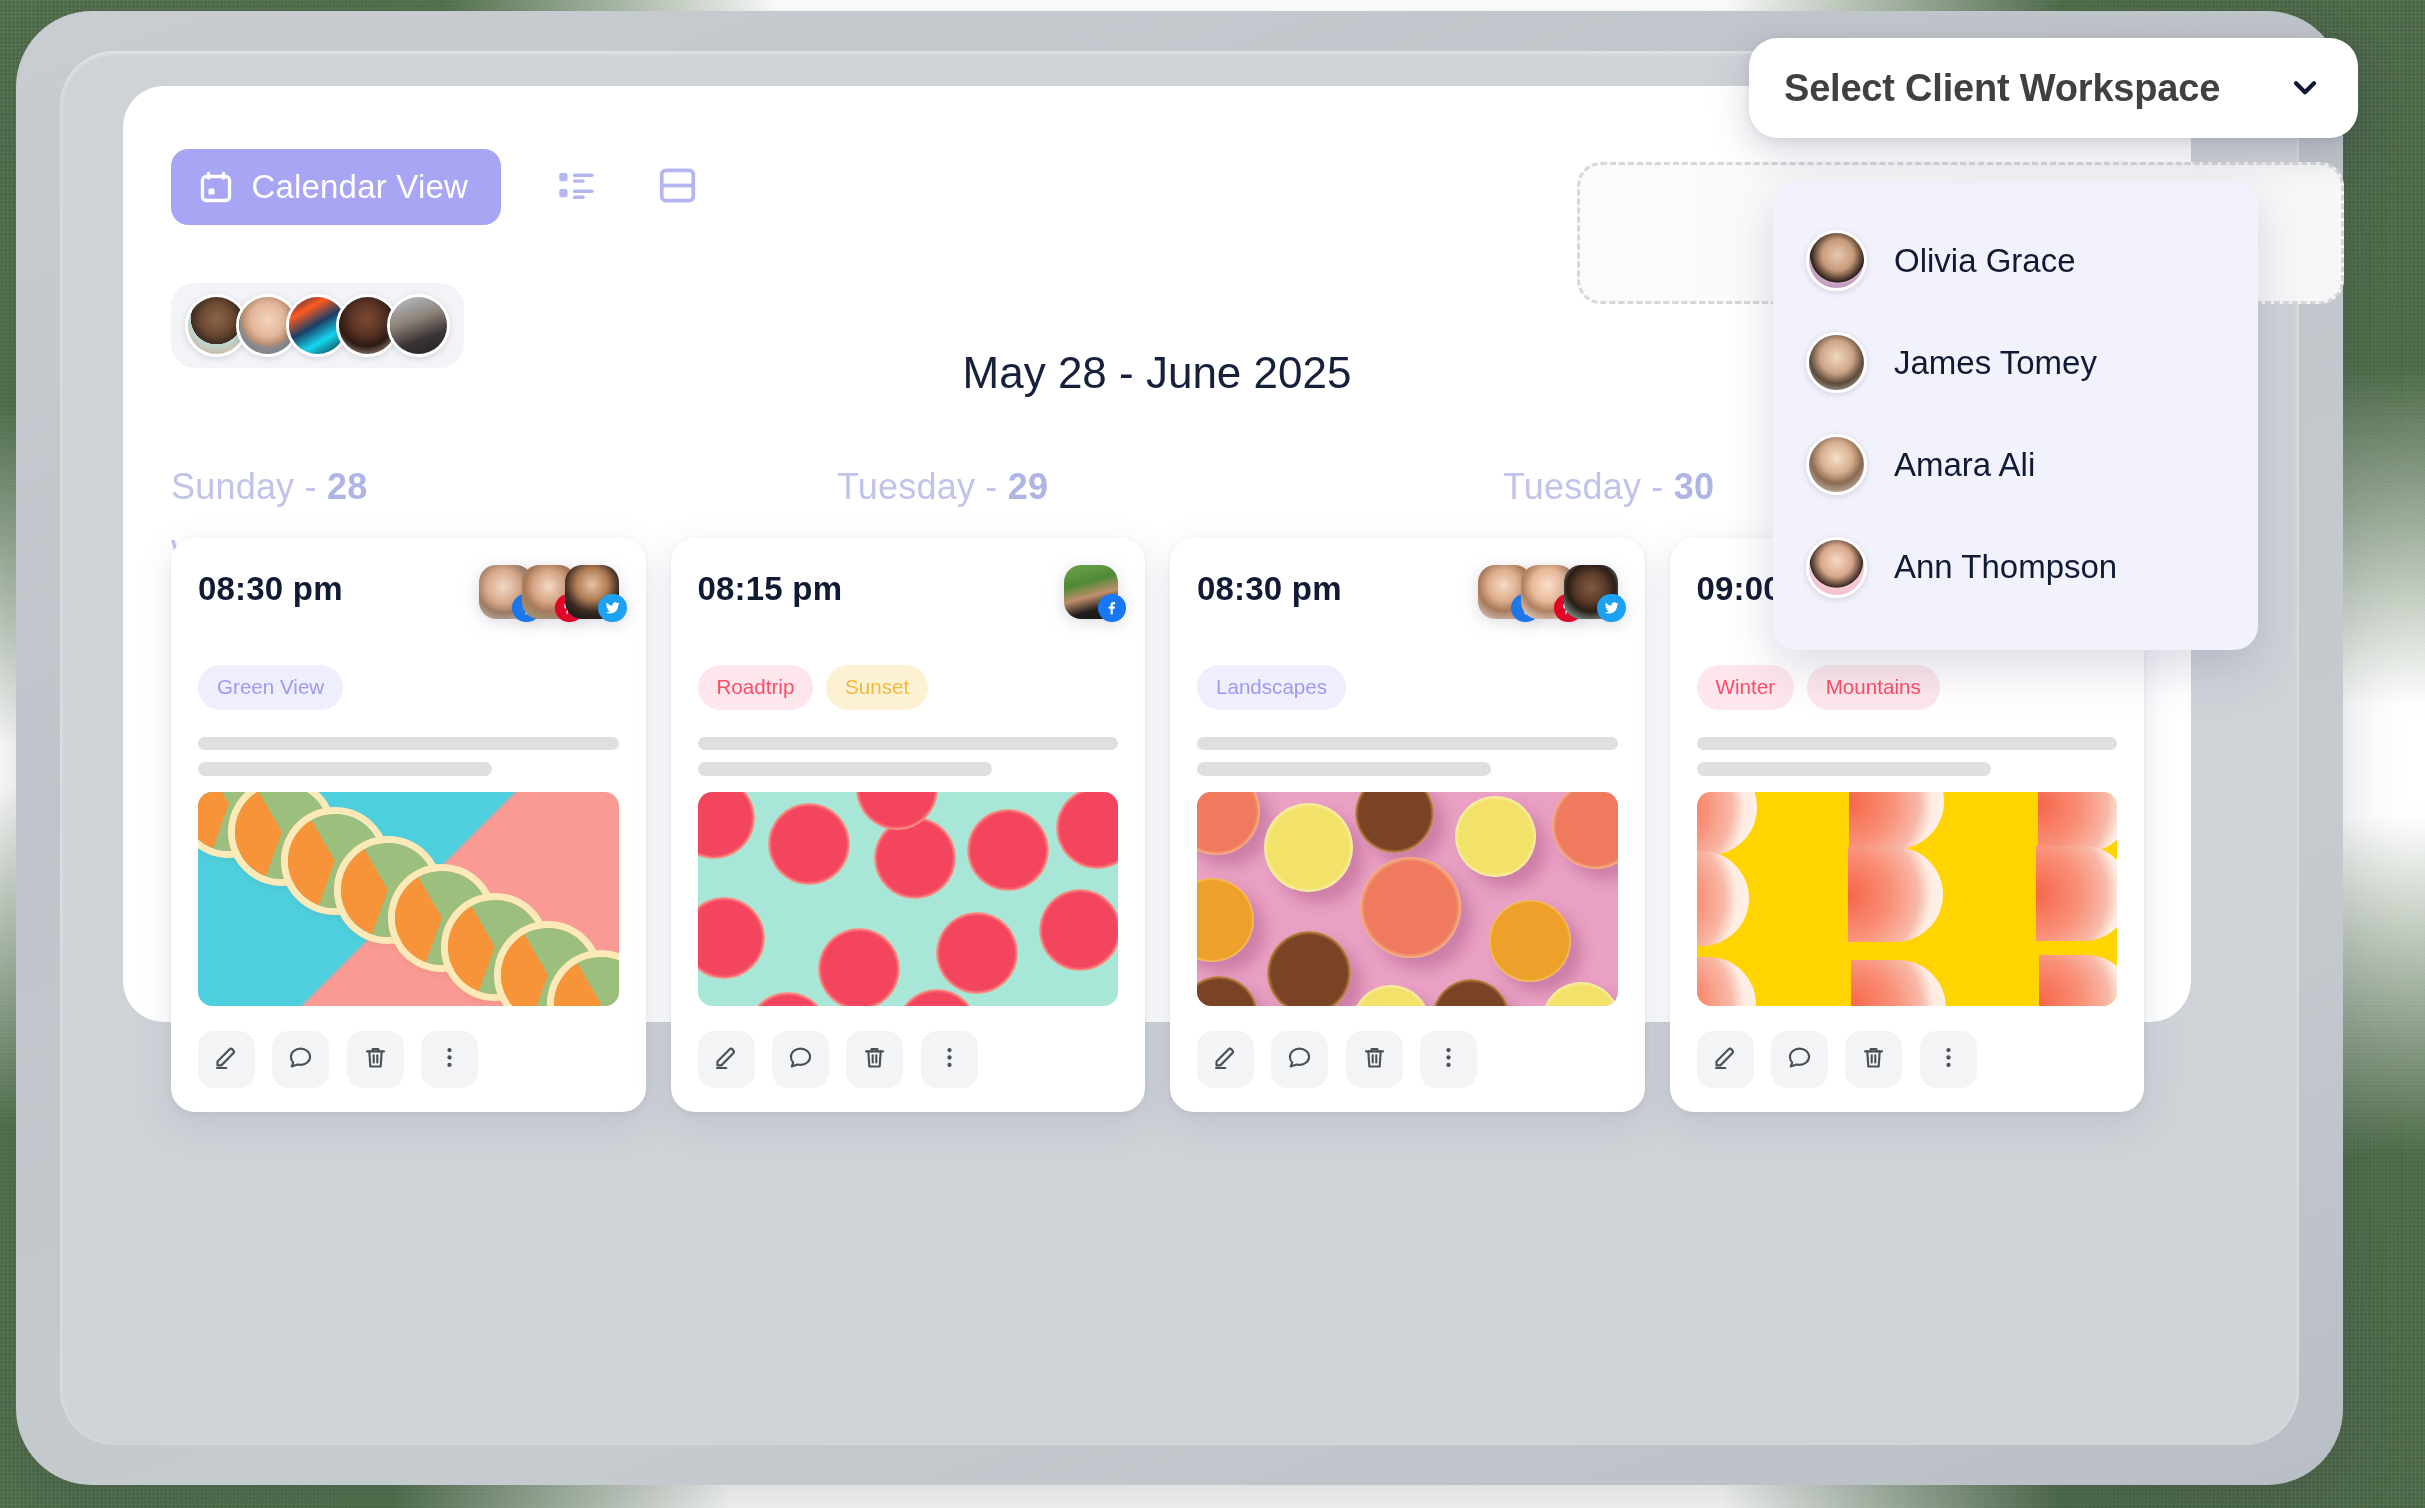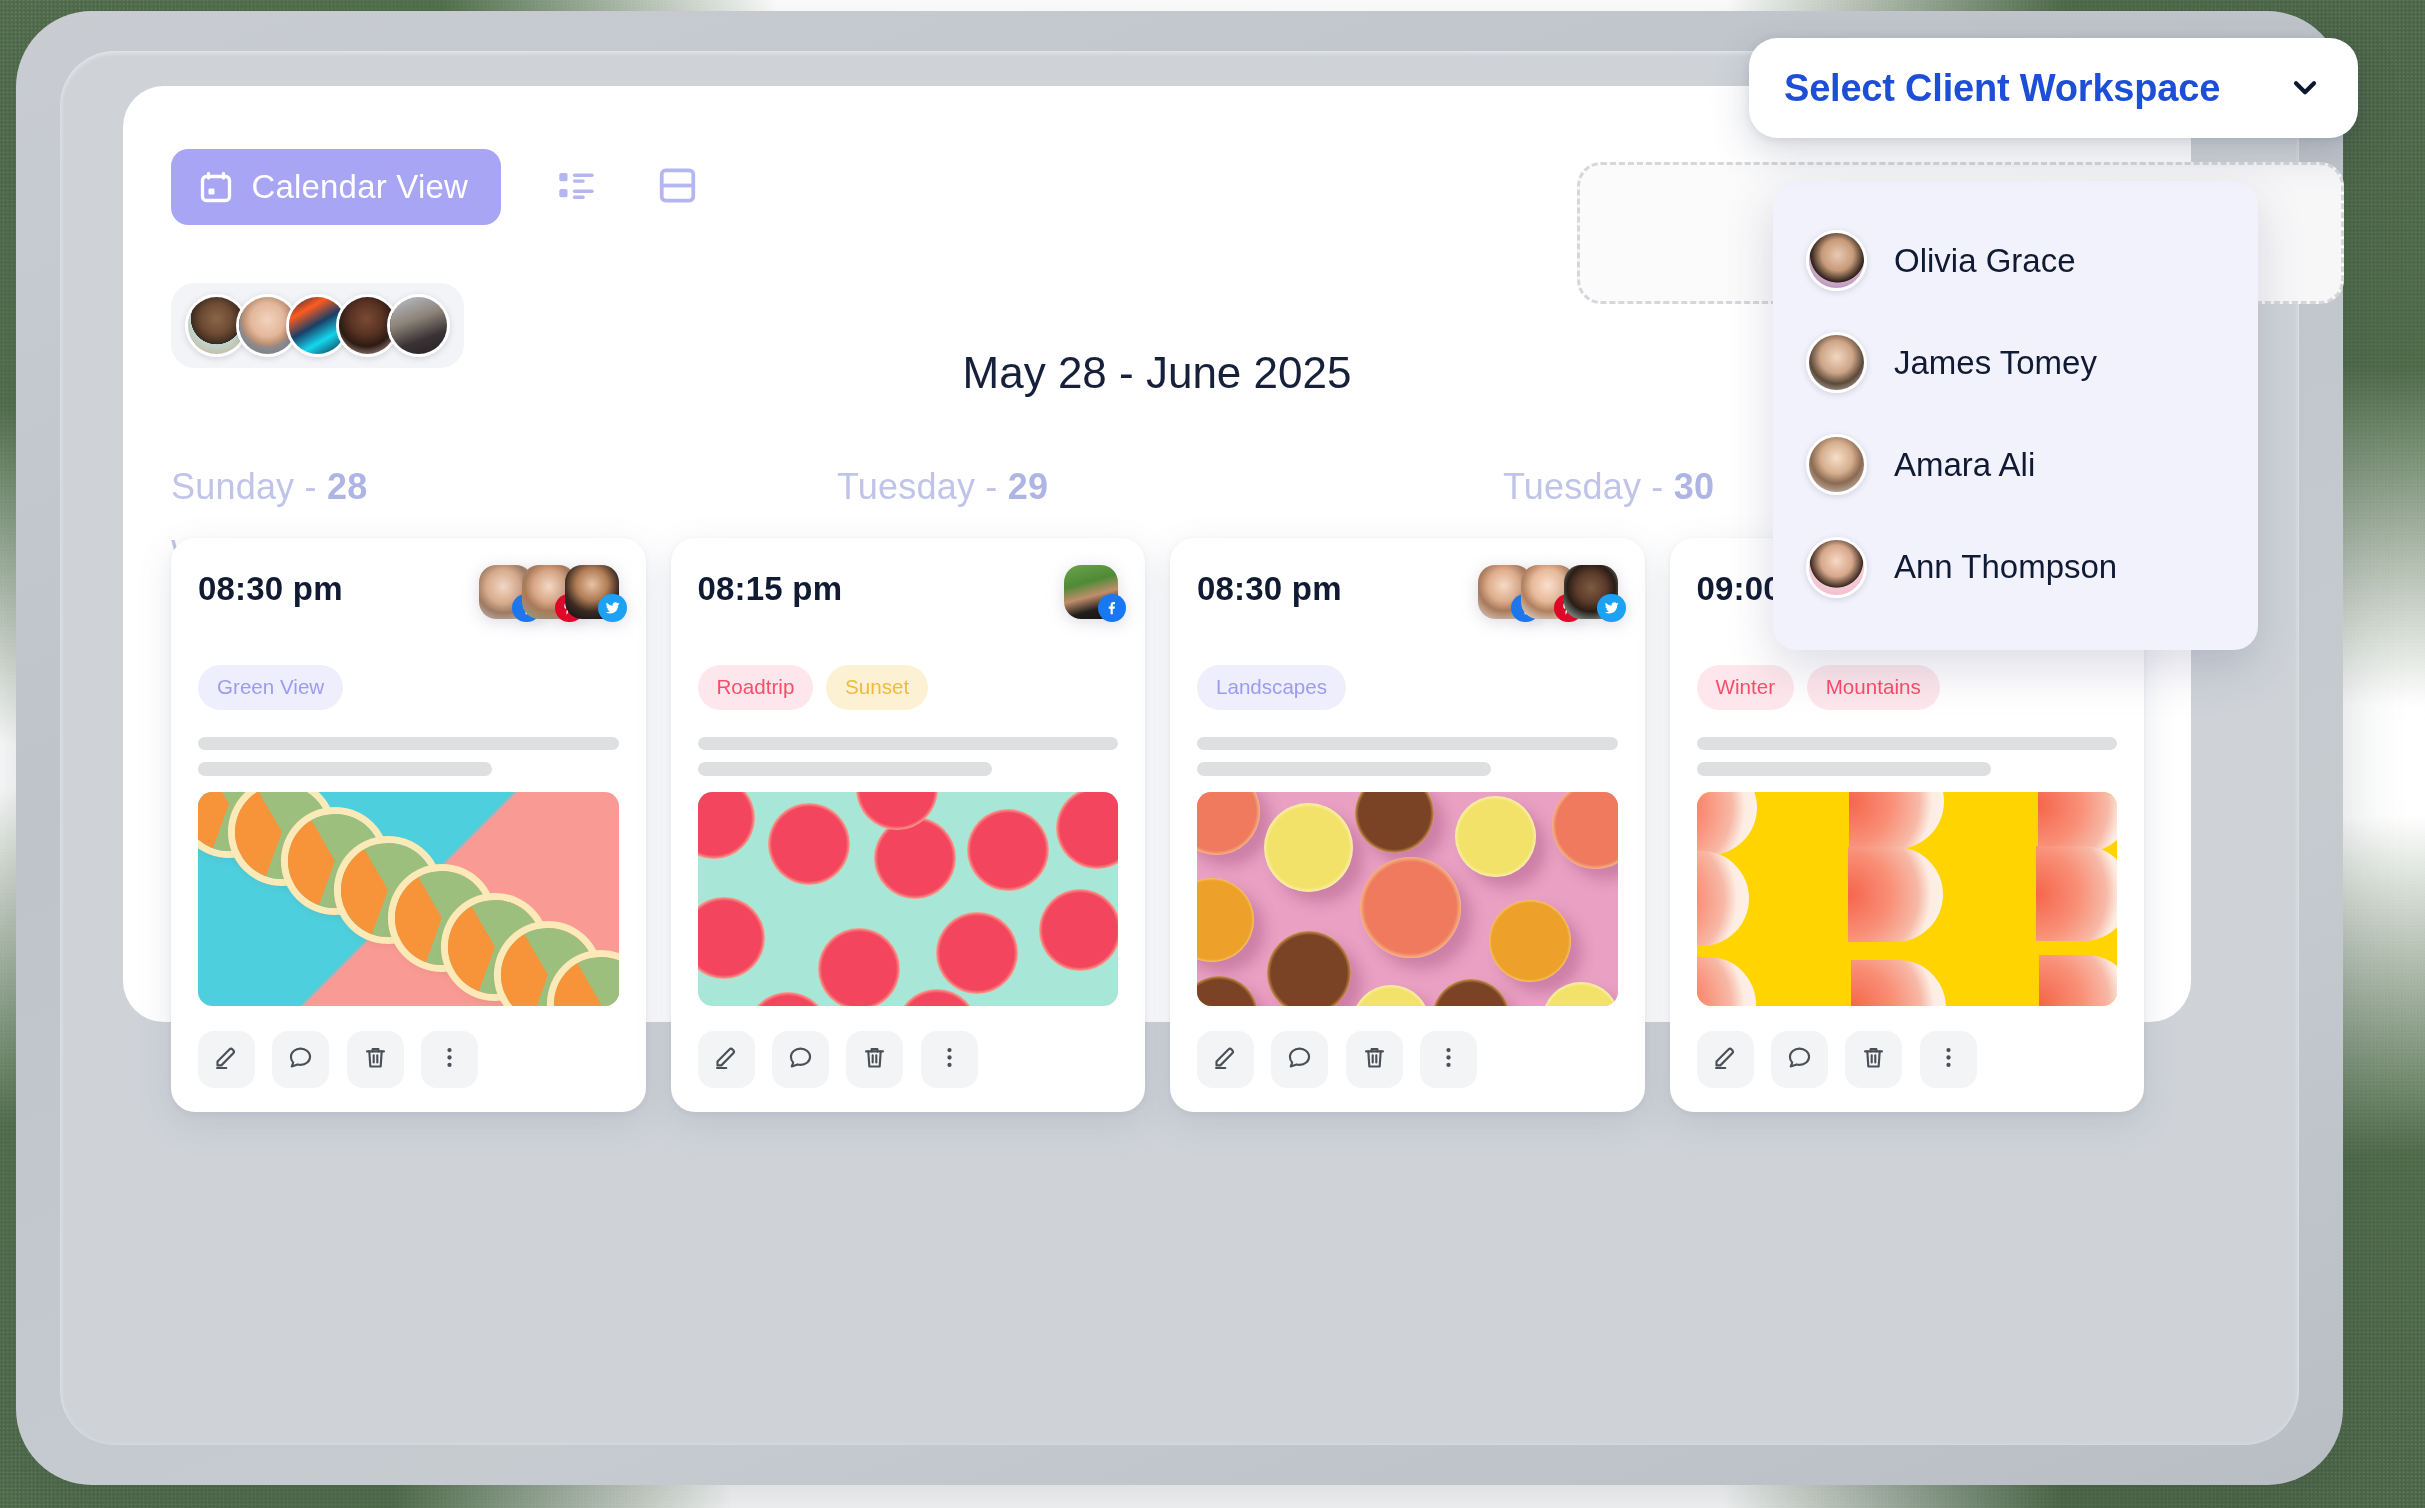--- a/index.html
+++ b/index.html
@@ -272,21 +272,21 @@
     display: flex;
     align-items: center;
     justify-content: space-between;
     box-sizing: border-box;
     cursor: pointer;
     z-index: 40;
   }
   .ws-select-label {
     font-size: 38px;
     font-weight: 700;
-    color: #1d4ed8;
+    color: #404040;
     letter-spacing: -0.2px;
   }
   .ws-dash-box {
     position: absolute;
     left: 1577px; top: 162px;
     width: 761px; height: 136px;
     border: 3.2px dashed #d6d7da;
     border-radius: 24px;
     background: linear-gradient(90deg,#fbfbfb 0%, #f7f7f8 100%);
     z-index: 30;

